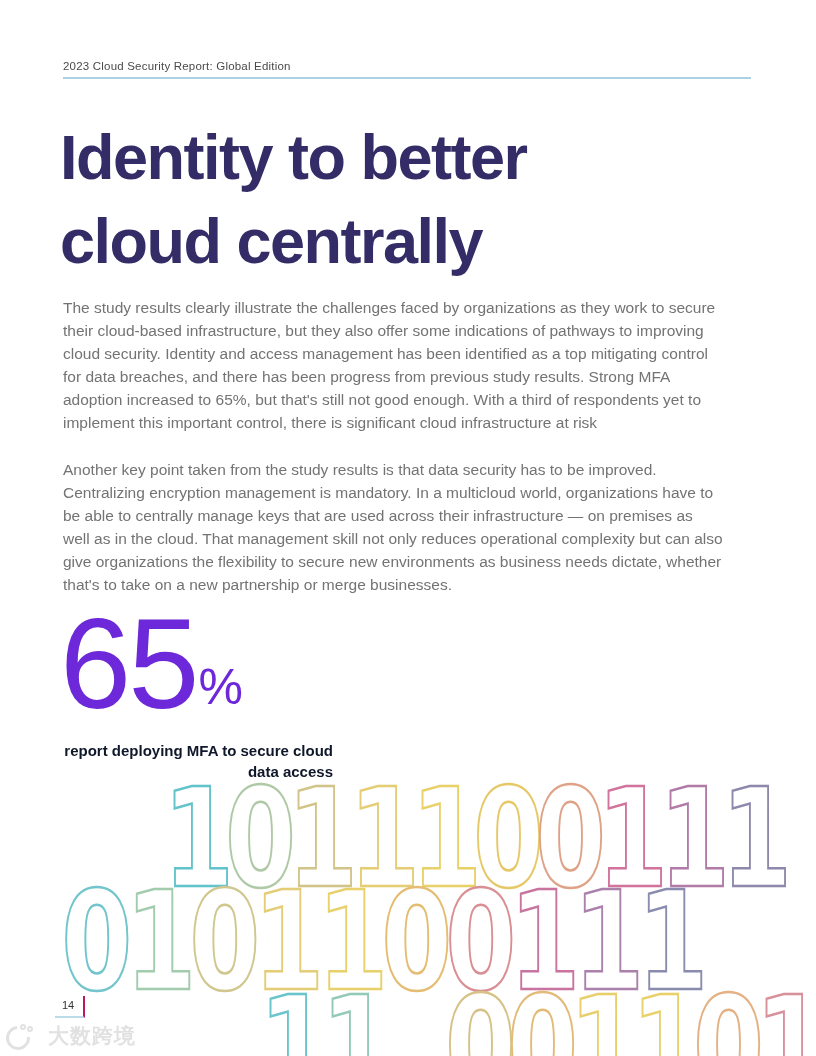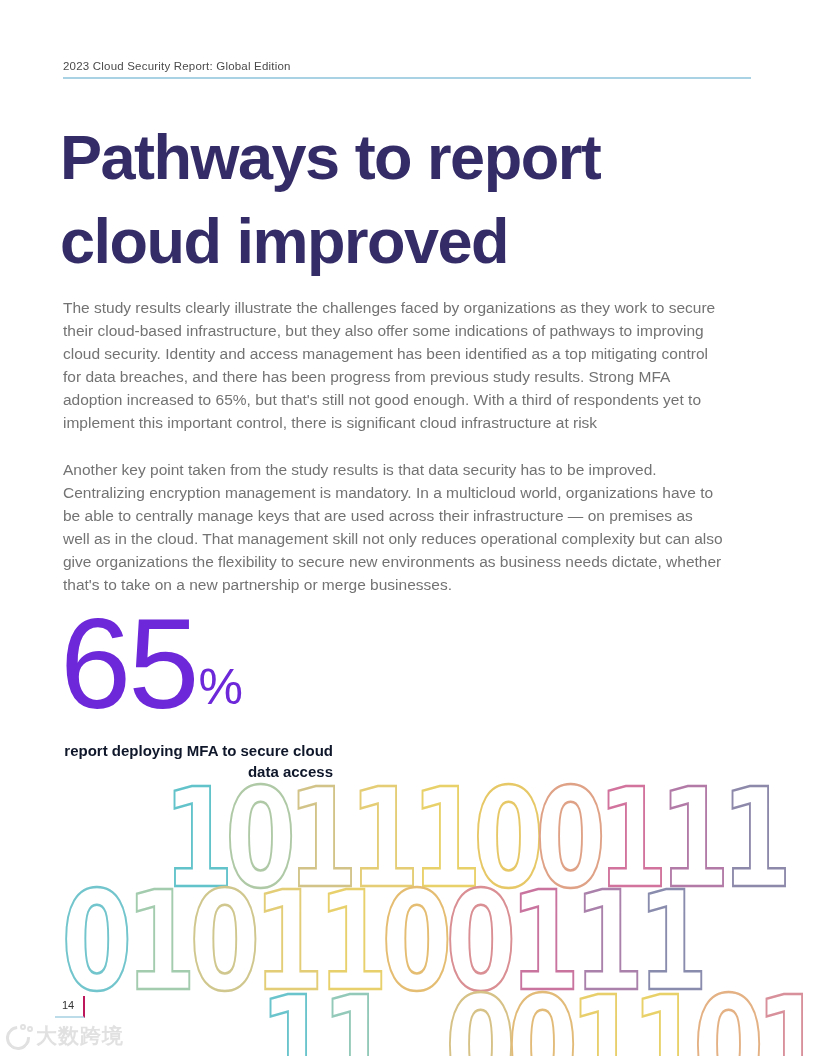--- a/index.html
+++ b/index.html
@@ -71,21 +71,21 @@
     border-right:2px solid #be185d;border-bottom:2px solid #bcdcea;
     box-sizing:border-box;
   }
   .page-number-box .num{
     display:block;padding:3px 0 0 7px;
     font-size:11px;color:#333333;
   }
   
   .watermark{
     position:absolute;left:6px;top:1022px;
-    display:flex;align-items:center;gap:6px;
+    display:flex;align-items:center;gap:18px;
     opacity:.55;
     justify-content:flex-end;
   }
   .wm-logo{position:relative;width:24px;height:24px;}
   .wm-logo .arc{
     position:absolute;left:0;top:2px;width:18px;height:18px;
     border:3px solid #c9c9c9;border-radius:50%;
     border-top-color:transparent;transform:rotate(40deg);
   }
   .wm-logo .dot{
@@ -104,22 +104,22 @@
 <body>
 
 <div class="page">
 
   <div class="report-header">
     <div class="label">2023 Cloud Security Report: Global Edition</div>
     <div class="rule"></div>
   </div>
 
   <h1 class="page-title" style="margin:0;">
-    <span>Pathways to report</span><br>
-    <span>cloud improved</span>
+    <span>Identity to better</span><br>
+    <span>cloud centrally</span>
   </h1>
 
   <div class="body-copy">
     <p>The study results clearly illustrate the challenges faced by organizations as they work to secure their cloud-based infrastructure, but they also offer some indications of pathways to improving cloud security. Identity and access management has been identified as a top mitigating control for data breaches, and there has been progress from previous study results. Strong MFA adoption increased to 65%, but that's still not good enough. With a third of respondents yet to implement this important control, there is significant cloud infrastructure at risk</p>
     <p>Another key point taken from the study results is that data security has to be improved. Centralizing encryption management is mandatory. In a multicloud world, organizations have to be able to centrally manage keys that are used across their infrastructure — on premises as well as in the cloud. That management skill not only reduces operational complexity but can also give organizations the flexibility to secure new environments as business needs dictate, whether that's to take on a new partnership or merge businesses.</p>
   </div>
 
   <div class="stat">
     <span class="num">65</span><span class="pct">%</span>
   </div>

